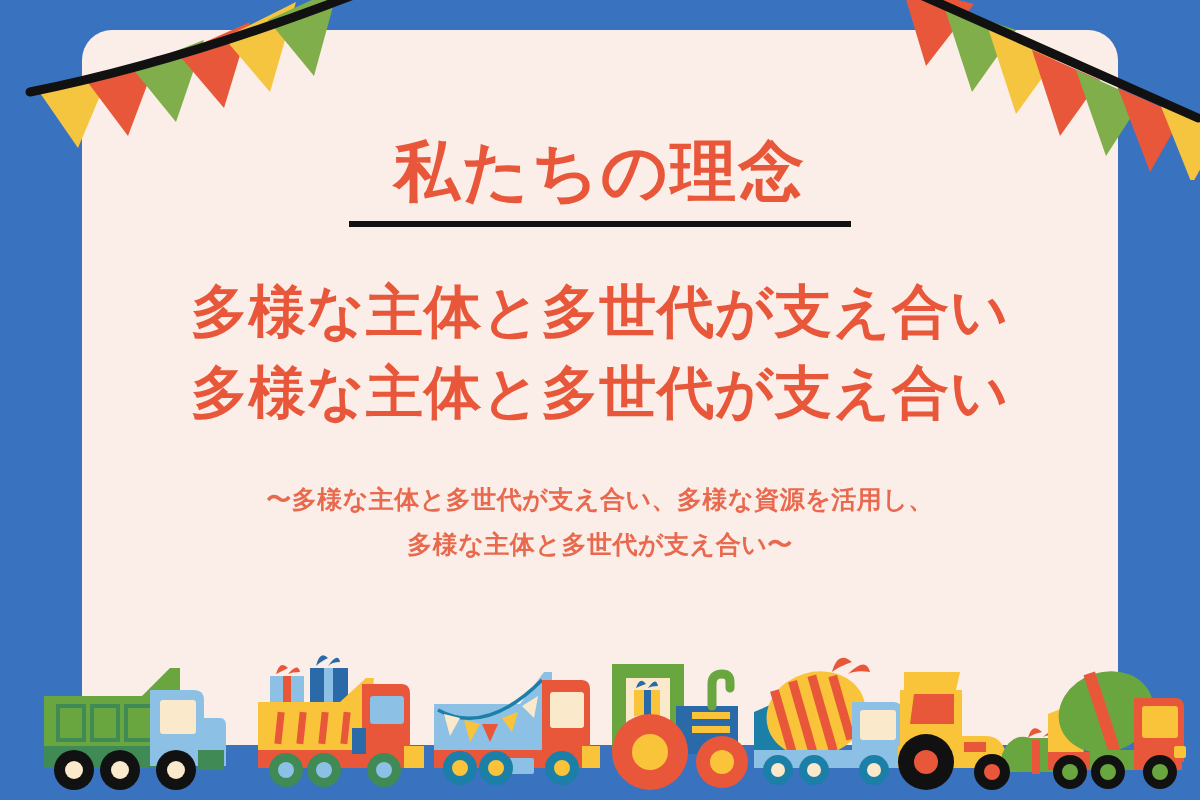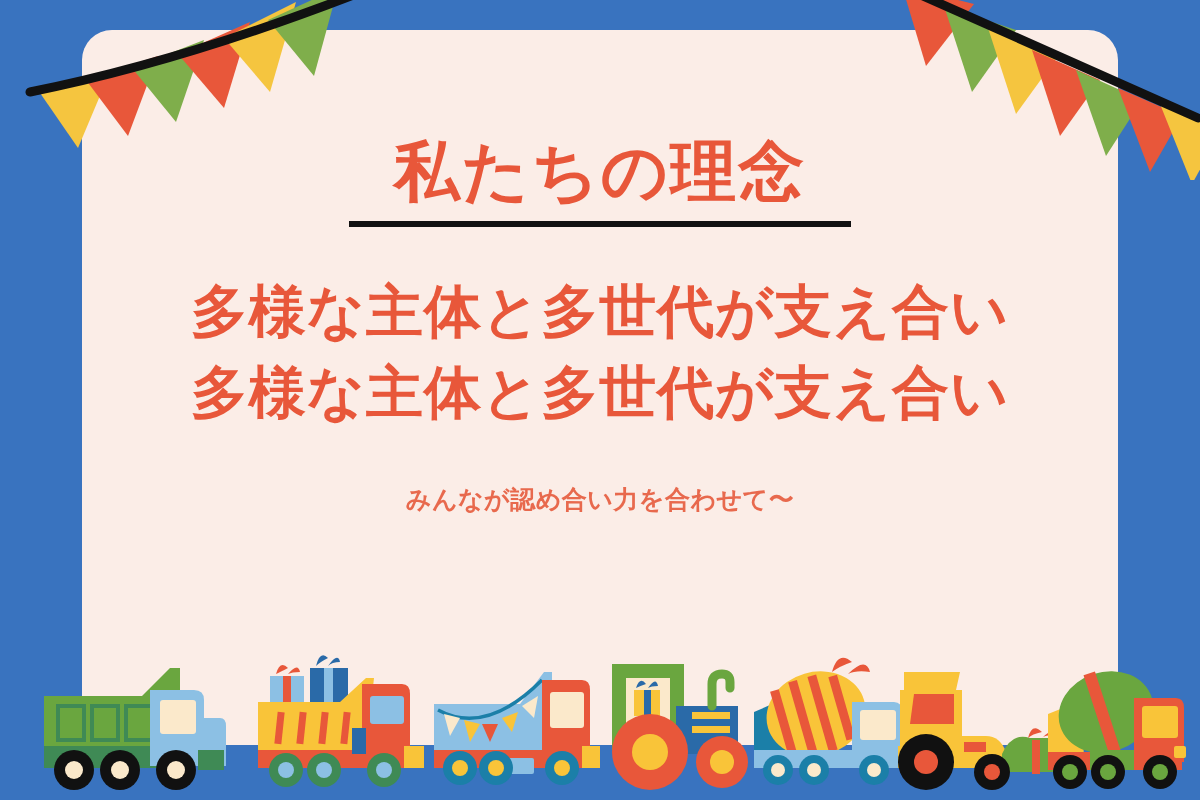--- a/index.html
+++ b/index.html
@@ -146,21 +146,22 @@
       <div id="page-title">私たちの理念</div>
       <div id="title-rule"></div>
     </div>
 
     <div id="headline">
       <span class="hl-line">多様な主体と多世代が支え合い</span>
       <span class="hl-line">多様な主体と多世代が支え合い</span>
     </div>
 
     <div id="subtitle">
-      <span class="sub-line">みんなが認め合い力を合わせて〜</span>
+      <span class="sub-line">〜多様な主体と多世代が支え合い、多様な資源を活用し、</span>
+      <span class="sub-line">多様な主体と多世代が支え合い〜</span>
     </div>
 
   </div>
 
   <div id="vehicles">
 
     <svg class="vehicle" style="left:30px;" width="200" height="150" viewBox="0 0 200 150">
       <rect x="14" y="96" width="130" height="22" fill="#3f8a55"></rect>
       <polygon points="14,46 112,46 140,18 150,18 150,96 14,96" fill="#6aa63f"></polygon>
       <rect x="28" y="56" width="26" height="34" fill="none" stroke="#3f8a55" stroke-width="4"></rect>

